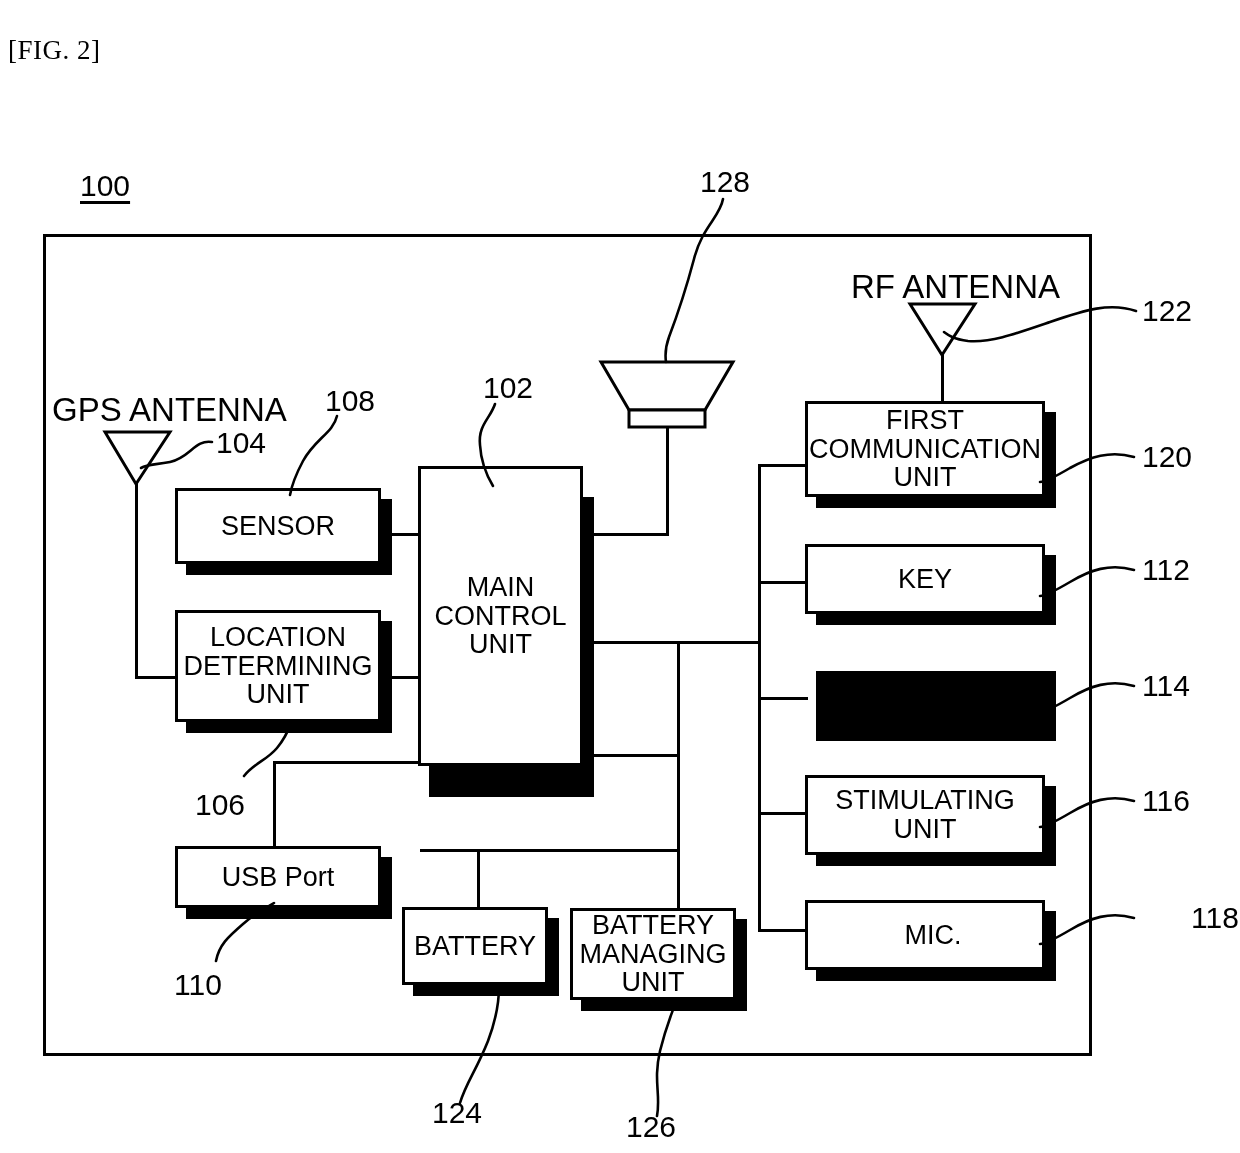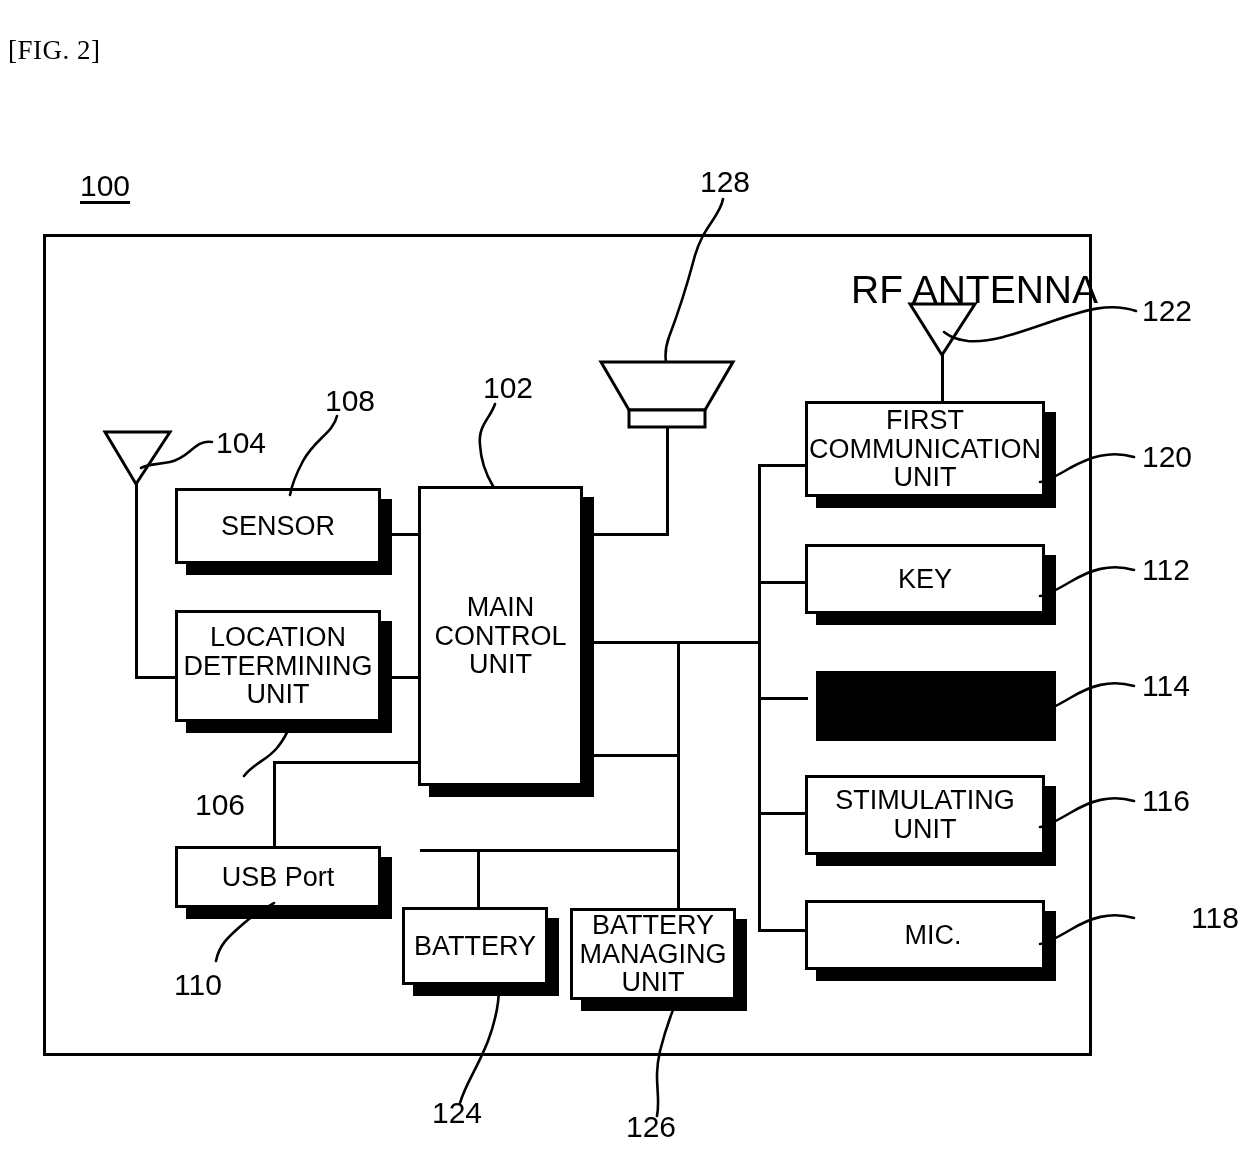--- a/index.html
+++ b/index.html
@@ -27,21 +27,21 @@
     font-size:30px;
     white-space:nowrap;
     line-height:1;
   }
   .ref.underlined{ text-decoration:underline; text-underline-offset:5px; }
 
   
   .caption{
     position:absolute;
     font-family:"Liberation Sans", sans-serif;
-    font-size:39px;
+    font-size:33px;
     white-space:nowrap;
     line-height:1;
   }
 
   
   .outer-box{
     position:absolute;
     border:3px solid #000;
     box-sizing:border-box;
     background:transparent;
@@ -163,41 +163,42 @@
       <path d="M1134,549 C1110,542 1090,549 1070,561 C1053,571 1045,575 1040,575"></path>
 
       <path d="M1134,665 C1110,658 1090,665 1070,677 C1053,687 1045,691 1040,691"></path>
 
       <path d="M1134,780 C1110,773 1090,780 1070,792 C1053,802 1045,806 1040,806"></path>
 
       <path d="M1134,897 C1110,890 1090,897 1070,909 C1053,919 1045,923 1040,923"></path>
     </g>
   </svg>
 
+  <div class="caption" style="left:52px;top:372px;">GPS ANTENNA</div>
   <div class="caption" style="left:851px;top:249px;">RF ANTENNA</div>
 
   <div class="blk-shadow" style="left:186px;top:478px;width:206px;height:76px;"></div>
   <div class="blk" style="left:175px;top:467px;width:206px;height:76px;">
     <span class="lbl">SENSOR</span>
   </div>
 
   <div class="blk-shadow" style="left:186px;top:600px;width:206px;height:112px;"></div>
   <div class="blk" style="left:175px;top:589px;width:206px;height:112px;">
     <span class="lbl">LOCATION
 DETERMINING
 UNIT</span>
   </div>
 
   <div class="blk-shadow" style="left:186px;top:836px;width:206px;height:62px;"></div>
   <div class="blk" style="left:175px;top:825px;width:206px;height:62px;">
     <span class="lbl">USB Port</span>
   </div>
 
   <div class="blk-shadow" style="left:429px;top:476px;width:165px;height:300px;"></div>
-  <div class="blk" style="left:418px;top:465px;width:165px;height:300px;align-items:center;">
+  <div class="blk" style="left:418px;top:445px;width:165px;height:300px;align-items:center;">
     <span class="lbl">MAIN
 CONTROL
 UNIT</span>
   </div>
 
   <div class="blk-shadow" style="left:413px;top:897px;width:146px;height:78px;"></div>
   <div class="blk" style="left:402px;top:886px;width:146px;height:78px;">
     <span class="lbl">BATTERY</span>
   </div>
 

